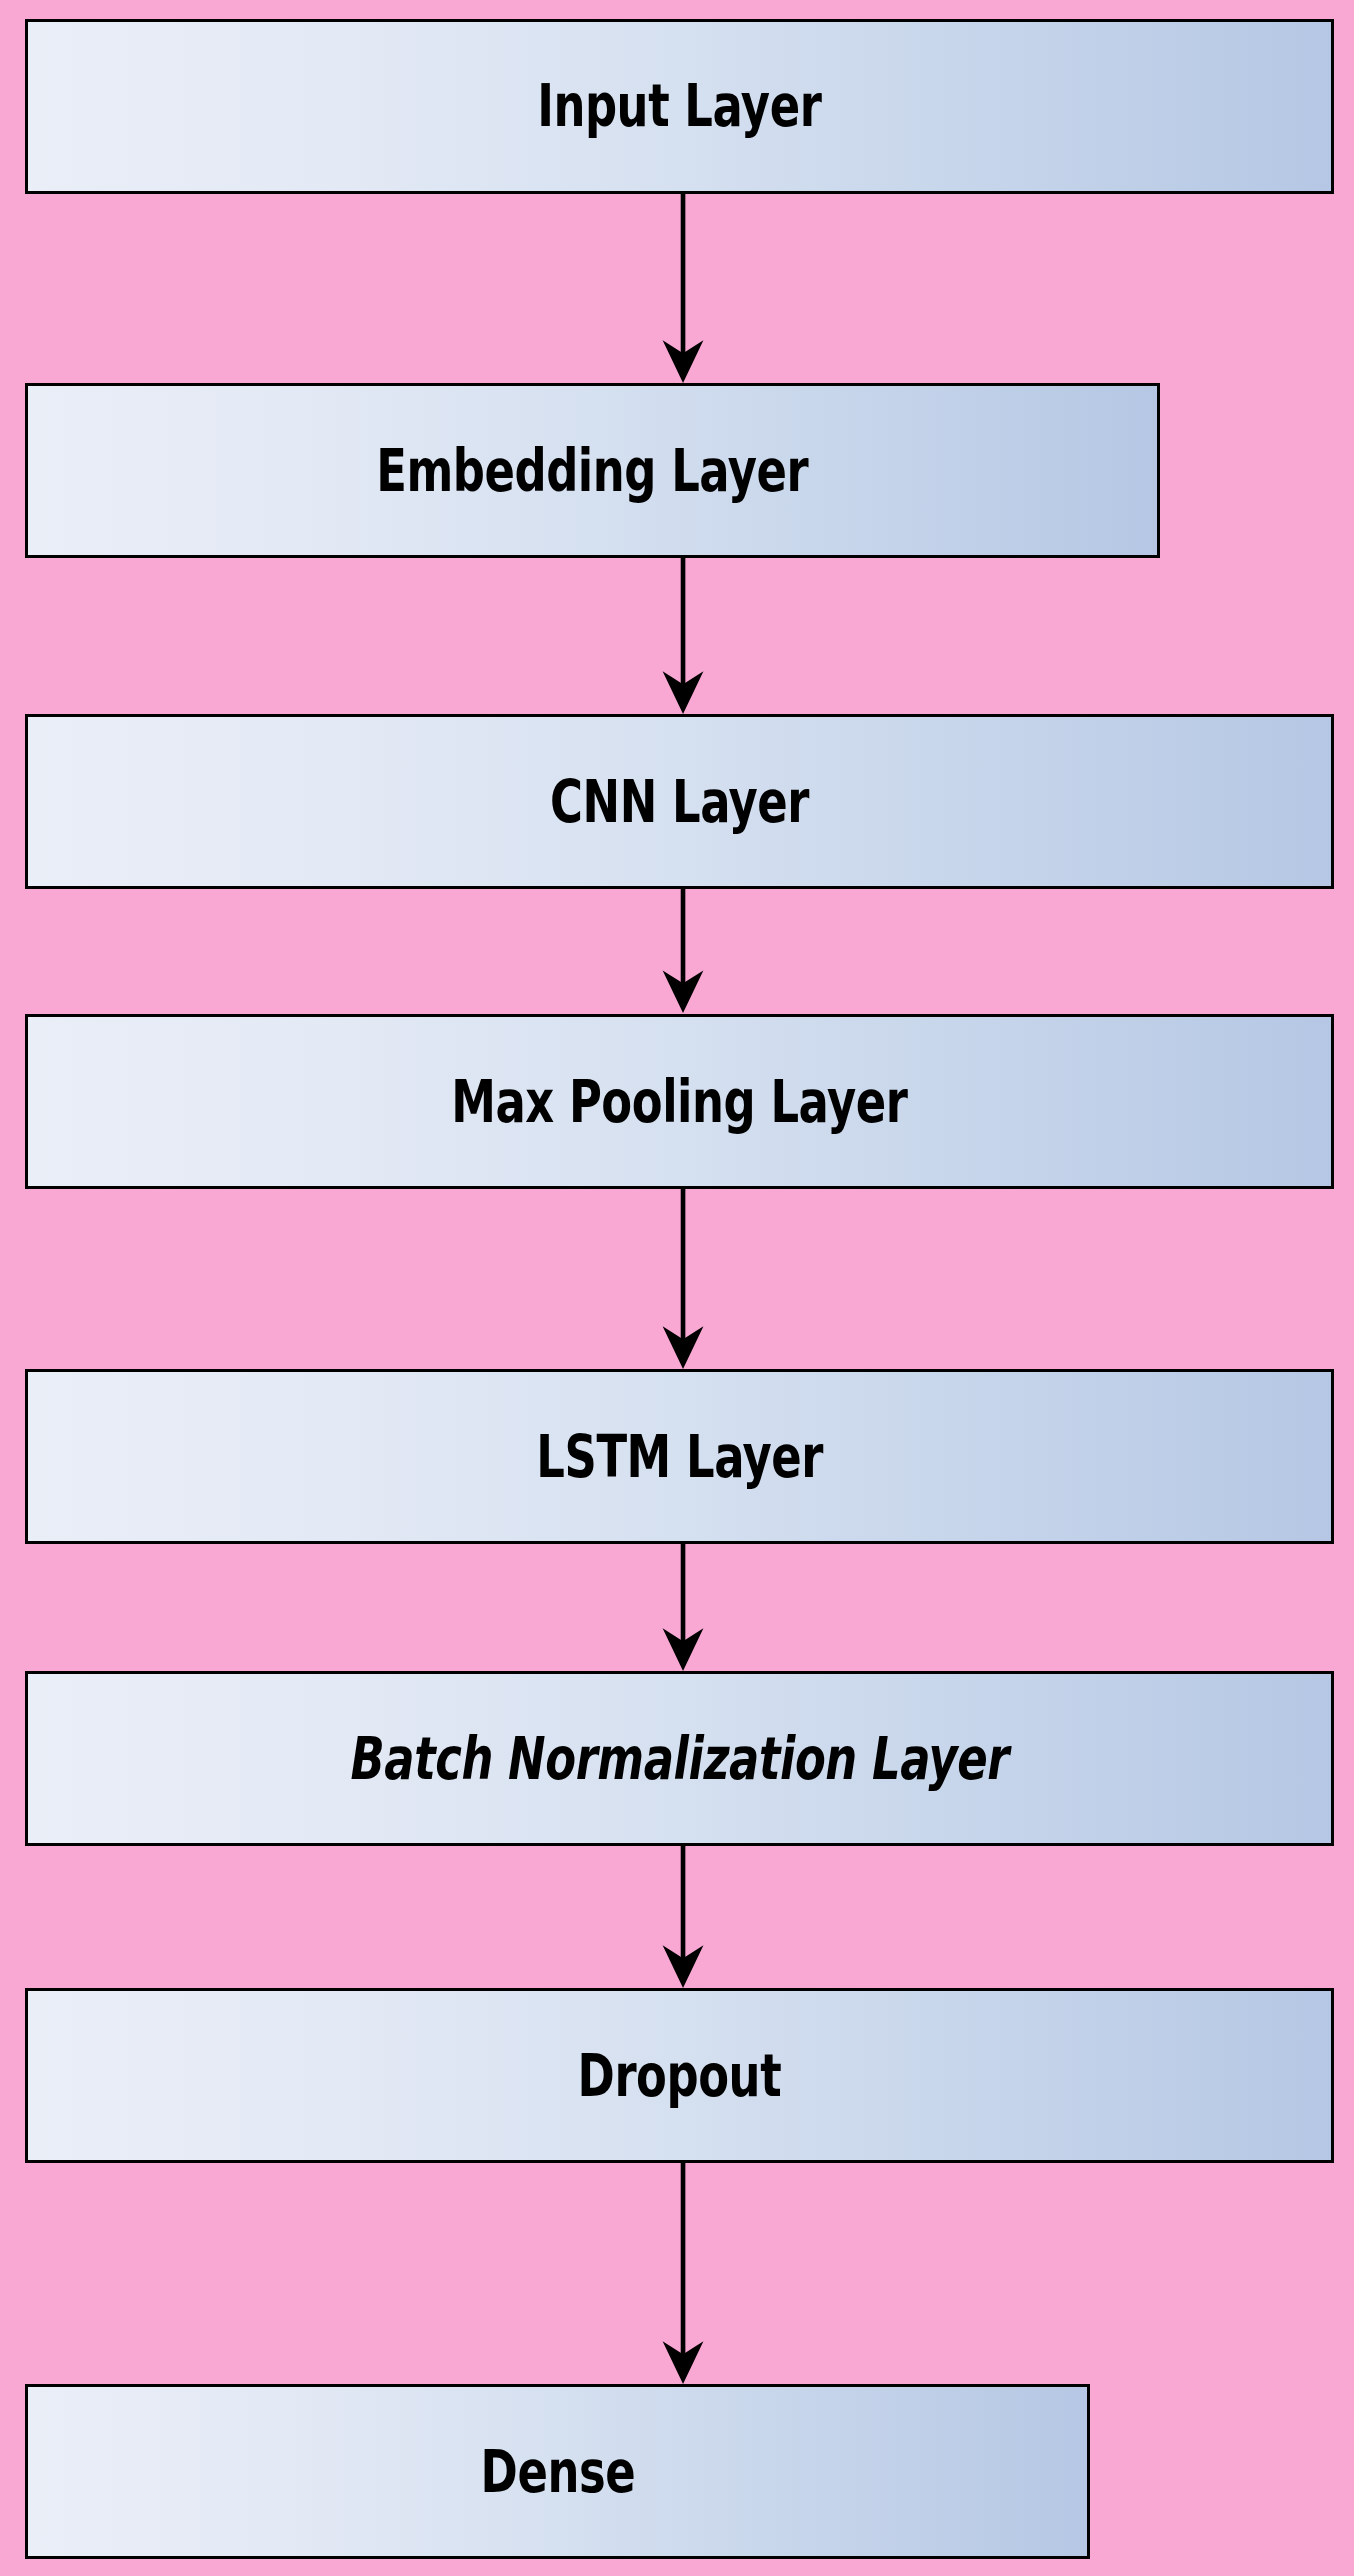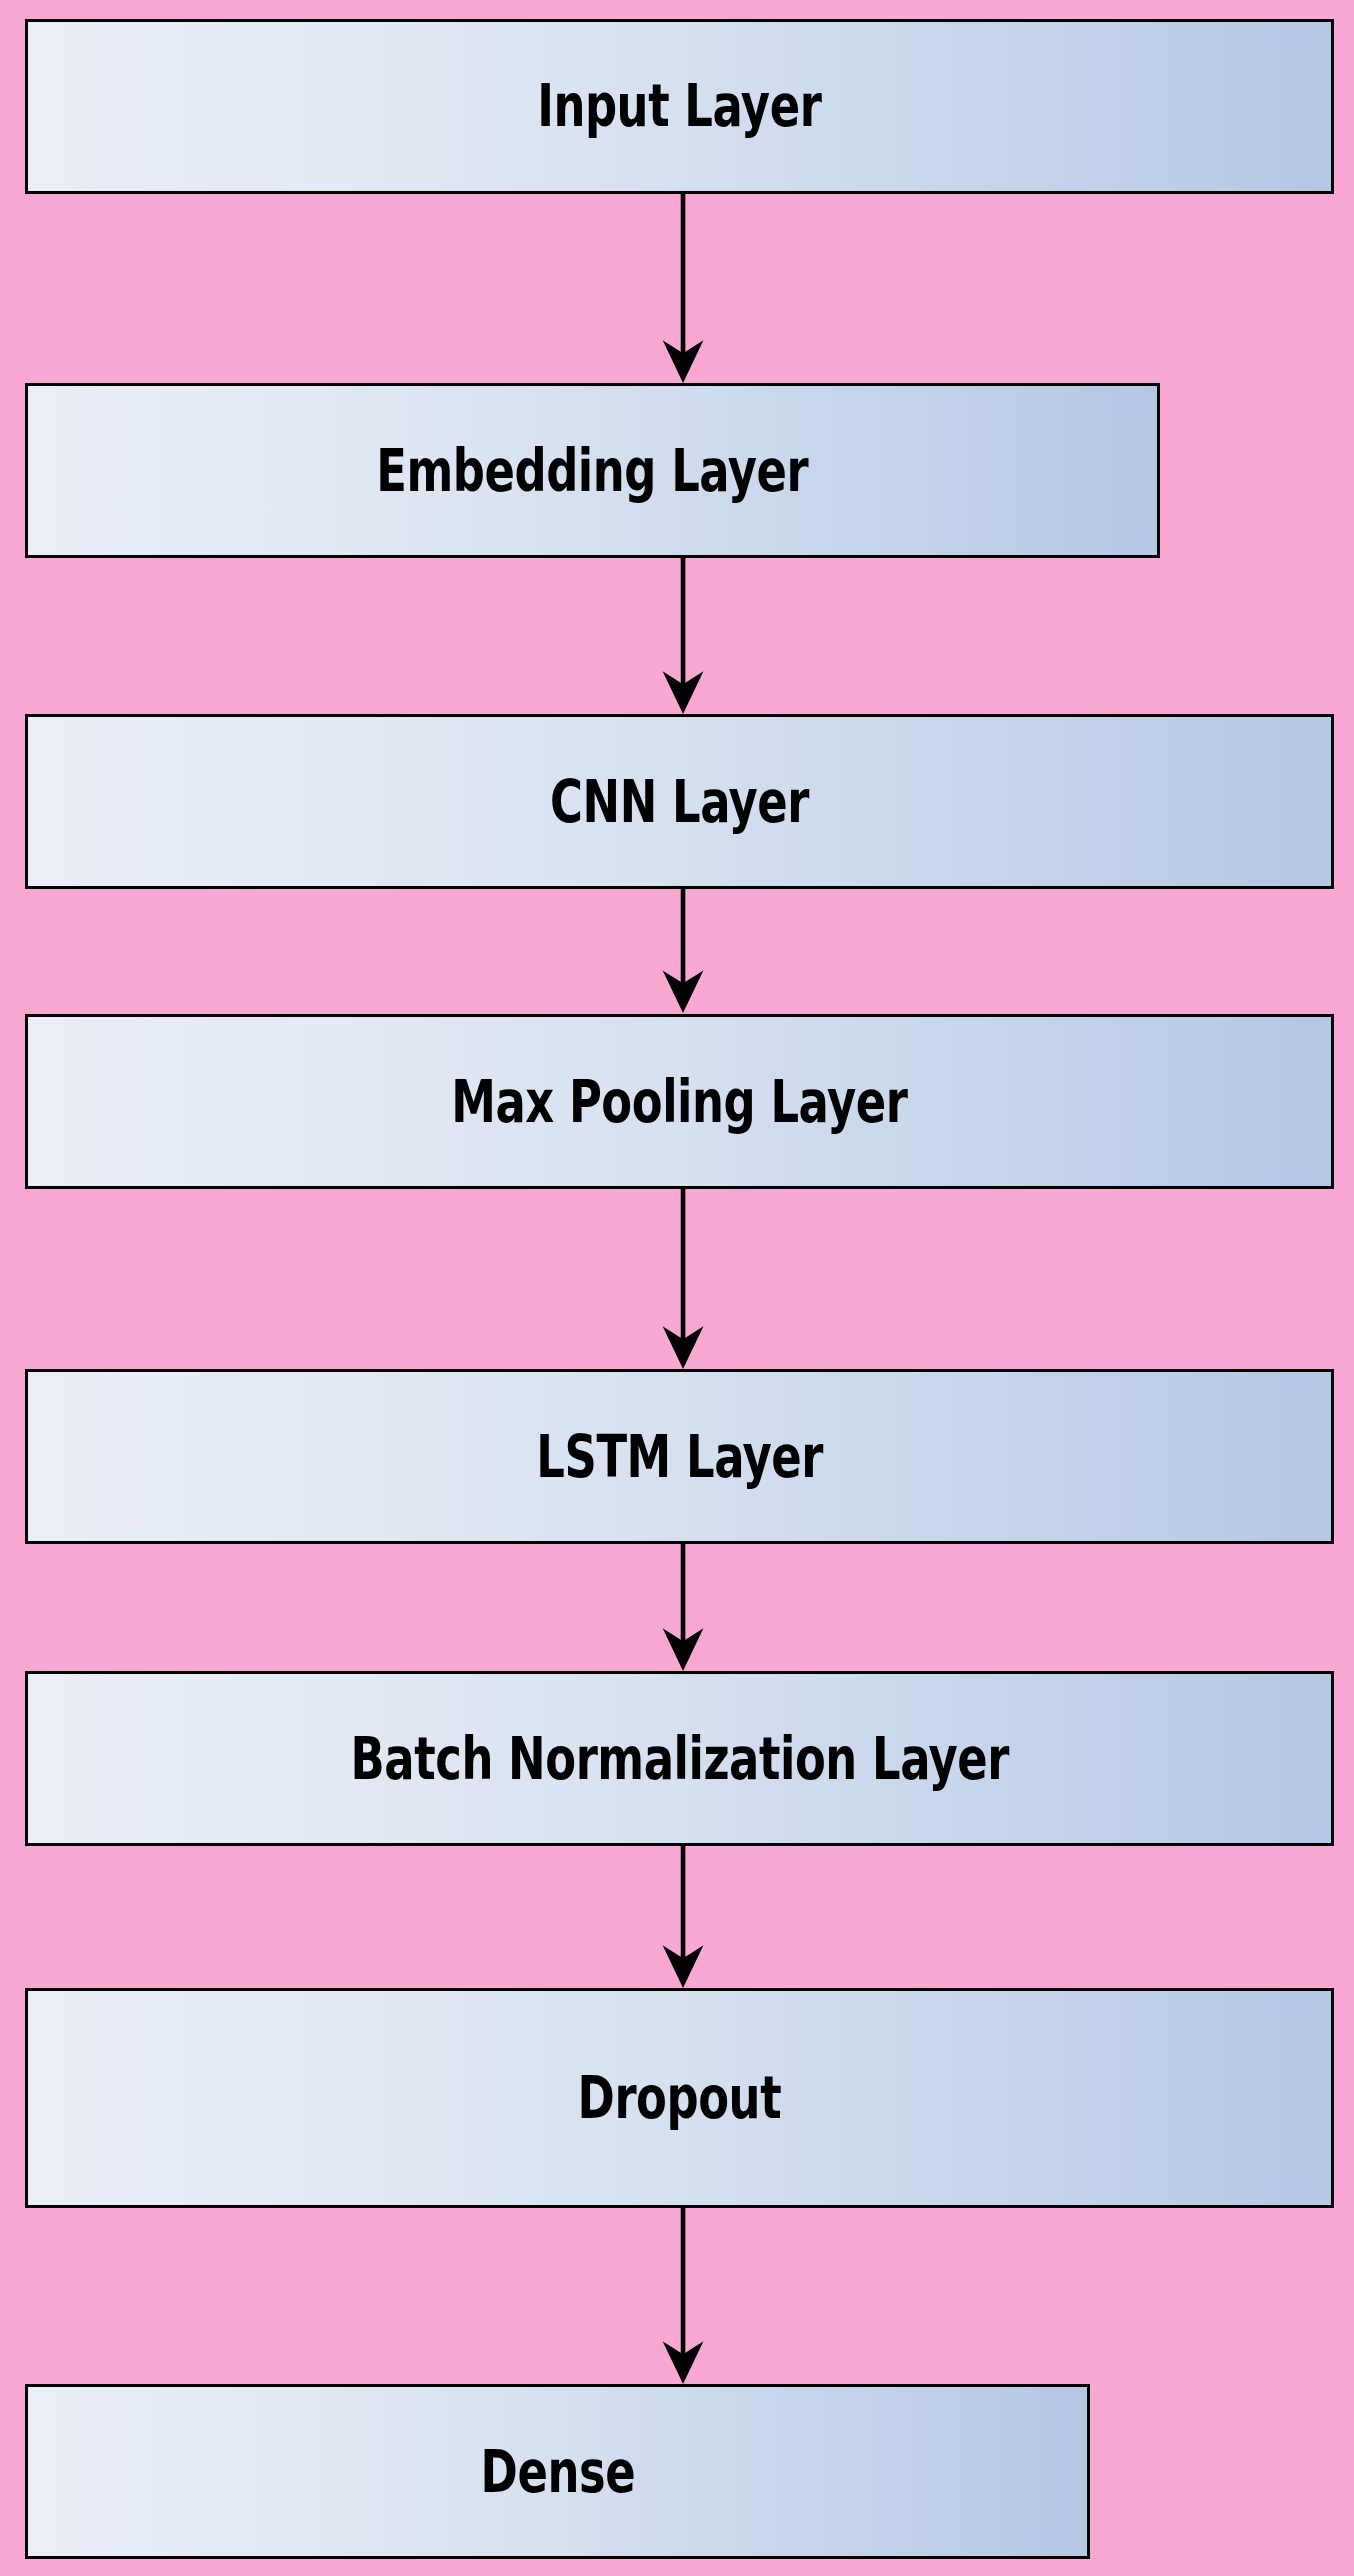--- a/index.html
+++ b/index.html
@@ -105,23 +105,23 @@
     </div>
     <div class="node" style="top: 714px; left: 25px; width: 1309px; height: 175px; text-align: right;">
       <span class="node-label">CNN Layer</span>
     </div>
     <div class="node" style="top: 1369px; left: 25px; width: 1309px; height: 175px;">
       <span class="node-label">LSTM Layer</span>
     </div>
     <div class="node" style="top: 1014px; left: 25px; width: 1309px; height: 175px;">
       <span class="node-label">Max Pooling Layer</span>
     </div>
-    <div class="node" style="top: 1671px; left: 25px; width: 1309px; height: 175px;">
+    <div class="node" style="top: 1671px; left: 25px; width: 1309px; height: 175px; font-style: italic;">
       <span class="node-label">Batch Normalization Layer</span>
     </div>
-    <div class="node" style="top: 1988px; left: 25px; width: 1309px; height: 220px;">
+    <div class="node" style="top: 1988px; left: 25px; width: 1309px; height: 175px;">
       <span class="node-label">Dropout</span>
     </div>
     <div class="node" style="top: 2384px; left: 25px; width: 1065px; height: 175px;">
       <span class="node-label">Dense</span>
     </div>
   </div>
 
 
 </body></html>

